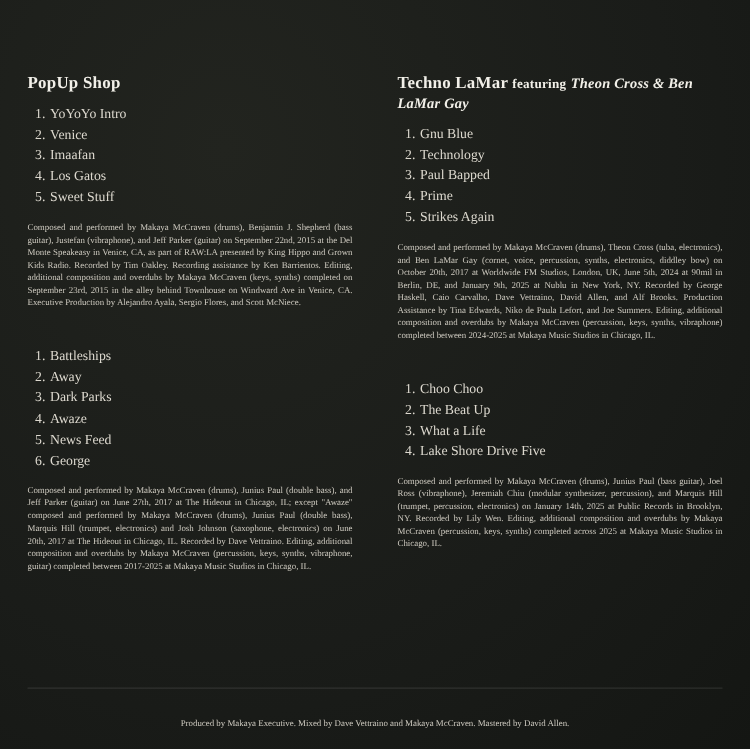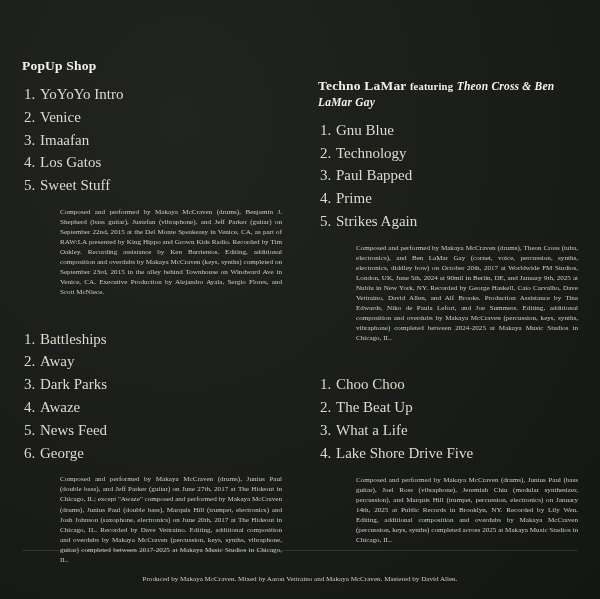--- a/index.html
+++ b/index.html
@@ -19,21 +19,20 @@
     width: 600px;
     height: 599px;
     box-sizing: border-box;
     padding: 58px 22px 10px 22px;
     background:
       radial-gradient(ellipse at 30% 20%, #22241f 0%, #1a1c19 60%, #141613 100%);
   }
   .columns {
     display: flex;
     gap: 36px;
-    align-items: center;
   }
   .col {
     width: 262px;
   }
   .block {
     margin-bottom: 30px;
   }
   .rel-title {
     font-family: "Liberation Serif", serif;
     font-weight: bold;
@@ -50,34 +49,33 @@
   }
   .rel-title .feat-names {
     font-size: 11.5px;
     font-weight: bold;
     font-style: italic;
   }
   ol.tracks {
     margin: 0 0 0 0;
     padding: 0 0 0 17px;
     list-style: decimal;
-    font-size: 15px;
+    font-size: 11px;
     line-height: 1.52;
     color: #ddd9cf;
   }
   ol.tracks li {
     padding-left: 1px;
   }
   .credits {
     margin-top: 10px;
     font-size: 7.1px;
     line-height: 1.42;
     color: #cdc9bf;
     text-align: justify;
-    margin-left: 38px;
   }
   .footer {
     position: absolute;
     left: 0;
     right: 0;
     bottom: 14px;
     text-align: center;
     font-size: 7.1px;
     line-height: 1.5;
     color: #cdc9bf;
@@ -163,16 +161,16 @@
         <p class="credits">Composed and performed by Makaya McCraven (drums), Junius Paul (bass guitar), Joel Ross (vibraphone), Jeremiah Chiu (modular synthesizer, percussion), and Marquis Hill (trumpet, percussion, electronics) on January 14th, 2025 at Public Records in Brooklyn, NY. Recorded by Lily Wen. Editing, additional composition and overdubs by Makaya McCraven (percussion, keys, synths) completed across 2025 at Makaya Music Studios in Chicago, IL.</p>
       </div>
 
     </div>
 
   </div>
 
   <div class="hr"></div>
 
   <div class="footer">
-    <div>Produced by Makaya McCraven. Mixed by Aaron Vettraino and Makaya McCraven. Mastered by David Allen.</div>
+    <div>Produced by Makaya Executive. Mixed by Dave Vettraino and Makaya McCraven. Mastered by David Allen.</div>
   </div>
 
 </div>
 
 </body></html>

